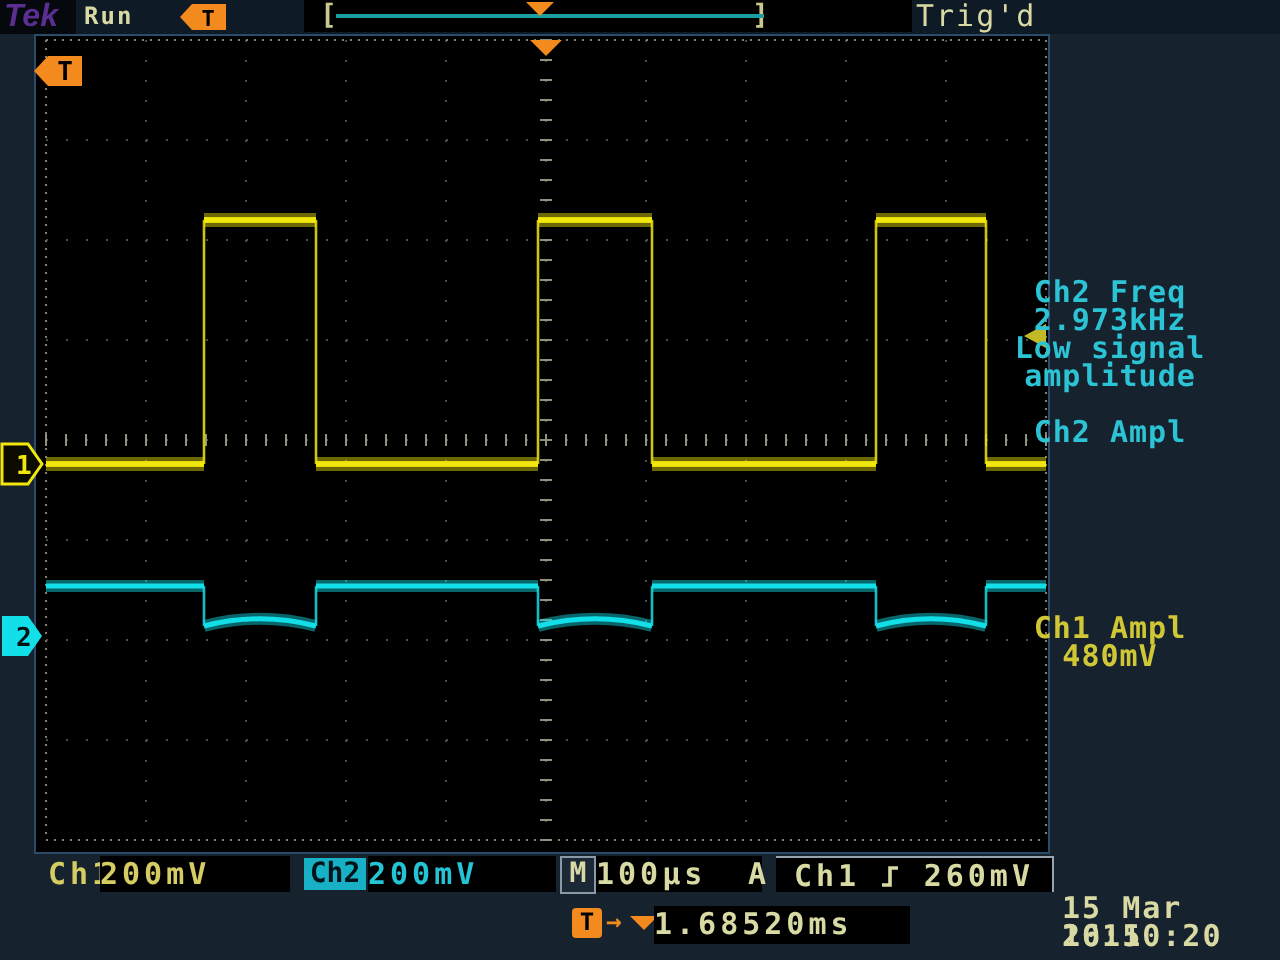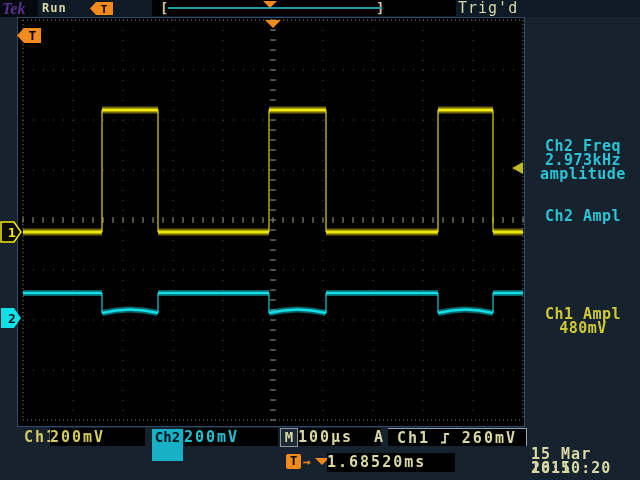--- a/index.html
+++ b/index.html
@@ -6,40 +6,40 @@
   body{
     width:640px;height:480px;position:relative;overflow:hidden;
     background:#16222e;
     font-family:"DejaVu Sans Mono",monospace;
     -webkit-font-smoothing:none;
   }
   .abs{position:absolute;}
   
   .header{left:0;top:0;width:640px;height:17px;background:#0e1b27;}
   .tek-box{left:0;top:0;width:38px;height:17px;background:#05090e;}
-  .tek-logo{left:2px;top:0px;font-family:Liberation Serif, serif;font-weight:bold;font-style:italic;
+  .tek-logo{left:2px;top:0px;font-family:Liberation Sans, sans-serif;font-weight:bold;font-style:italic;
     font-size:16px;line-height:17px;color:#5b2e91;letter-spacing:0px;}
   .run-label{left:42px;top:0px;font-size:12px;line-height:17px;font-weight:bold;color:#d9d9a3;letter-spacing:1px;}
   .trigd-label{left:458px;top:0px;font-size:15px;line-height:17px;font-weight:normal;color:#d9d9a3;letter-spacing:1px;}
   .record-bar{left:152px;top:0px;width:304px;height:16px;background:#000;}
   .record-bar .bracket{position:absolute;top:0px;font-size:14px;line-height:16px;font-weight:bold;color:#c9c98f;}
   .record-line{position:absolute;left:16px;top:7px;width:214px;height:2px;background:#1d9e9e;}
   .tri-down{position:absolute;width:0;height:0;border-left:7px solid transparent;border-right:7px solid transparent;border-top:7px solid #f28a1e;}
   
   .display{left:17px;top:17px;width:506px;height:408px;background:#000;border:1px solid #2c4a69;}
   #scope-svg{position:absolute;left:0;top:0;pointer-events:none;}
   
-  .meas{width:114px;left:526px;text-align:center;font-size:15px;font-weight:bold;line-height:14px;letter-spacing:0.5px;}
+  .meas{width:114px;left:498px;text-align:center;font-size:15px;font-weight:bold;line-height:14px;letter-spacing:0.5px;}
   .meas-cyan{color:#2cc3d5;}
   .meas-yellow{color:#cfc735;}
   
   .sb-text{font-size:15px;font-weight:bold;letter-spacing:2px;line-height:18px;}
   .tan{color:#d9d9a3;} .yel{color:#d5cd62;} .cyn{color:#25c3d6;}
   .blackbox{background:#000;text-align:left;height:18px;}
-  .ch2-chip{left:152px;top:429px;width:31px;height:32px;background:#17b0c4;color:#00131a;
+  .ch2-chip{left:152px;top:429px;width:31px;height:16px;background:#17b0c4;color:#00131a;
     font-size:14px;font-weight:bold;text-align:center;line-height:16px;letter-spacing:0px;}
   .m-chip{left:280px;top:428px;width:16px;height:17px;border:1px solid #8b99a6;background:#1b2836;
     color:#d9d9a3;font-size:14px;font-weight:bold;text-align:center;line-height:17px;}
   .trig-box{left:388px;top:428px;width:139px;height:18px;background:#000;border-top:1px solid #97a4b0;border-right:1px solid #97a4b0;
     display:flex;align-items:center;justify-content:space-between;padding:0 9px;box-sizing:border-box;}
   .t-flag-small{left:286px;top:454px;width:15px;height:15px;background:#f28a1e;color:#000;
     font-size:12px;font-weight:bold;text-align:center;line-height:15px;border-radius:2px;}
   .t-arrow{left:303px;top:454px;color:#f28a1e;font-size:13px;font-weight:bold;line-height:15px;}
   .t-tri{left:315px;top:458px;}
   .dt{left:531px;font-size:15px;font-weight:bold;color:#d9d9a3;letter-spacing:1px;line-height:14px;}
@@ -228,20 +228,21 @@
     <text x="8" y="323" font-family="DejaVu Sans Mono,monospace" font-size="13" font-weight="bold" fill="#001216">2</text>
     <polygon points="265,20 281,20 273,28" fill="#f28a1e"></polygon>
     <polygon points="523,162 523,174 512,168" fill="#c2ba25"></polygon>
     <polygon points="24,28 41,28 41,43 24,43 17,35.5" fill="#f28a1e"></polygon>
     <text x="32.5" y="40" text-anchor="middle" font-family="DejaVu Sans Mono,monospace" font-size="13" font-weight="bold" fill="#000">T</text>
   </svg>
 
 <div class="abs meas meas-cyan" style="top:139px;">
   <div>Ch2 Freq</div>
   <div>2.973kHz</div>
+  <div>Low signal</div>
   <div>amplitude</div>
 </div>
 <div class="abs meas meas-cyan" style="top:209px;">
   <div>Ch2 Ampl</div>
 </div>
 <div class="abs meas meas-yellow" style="top:279px;margin-top:28px;">
   <div>Ch1 Ampl</div>
   <div>480mV</div>
 </div>
 

